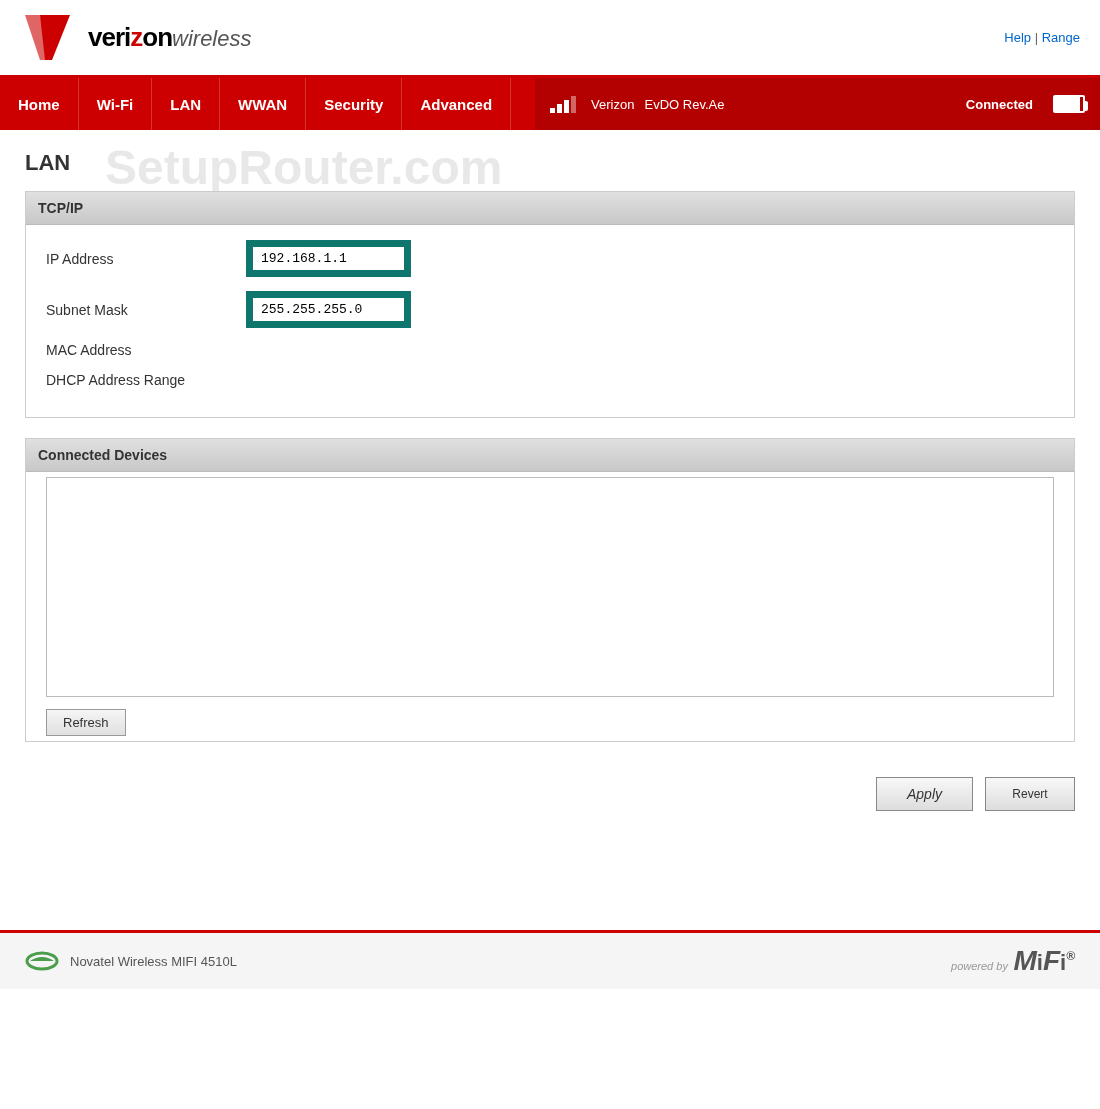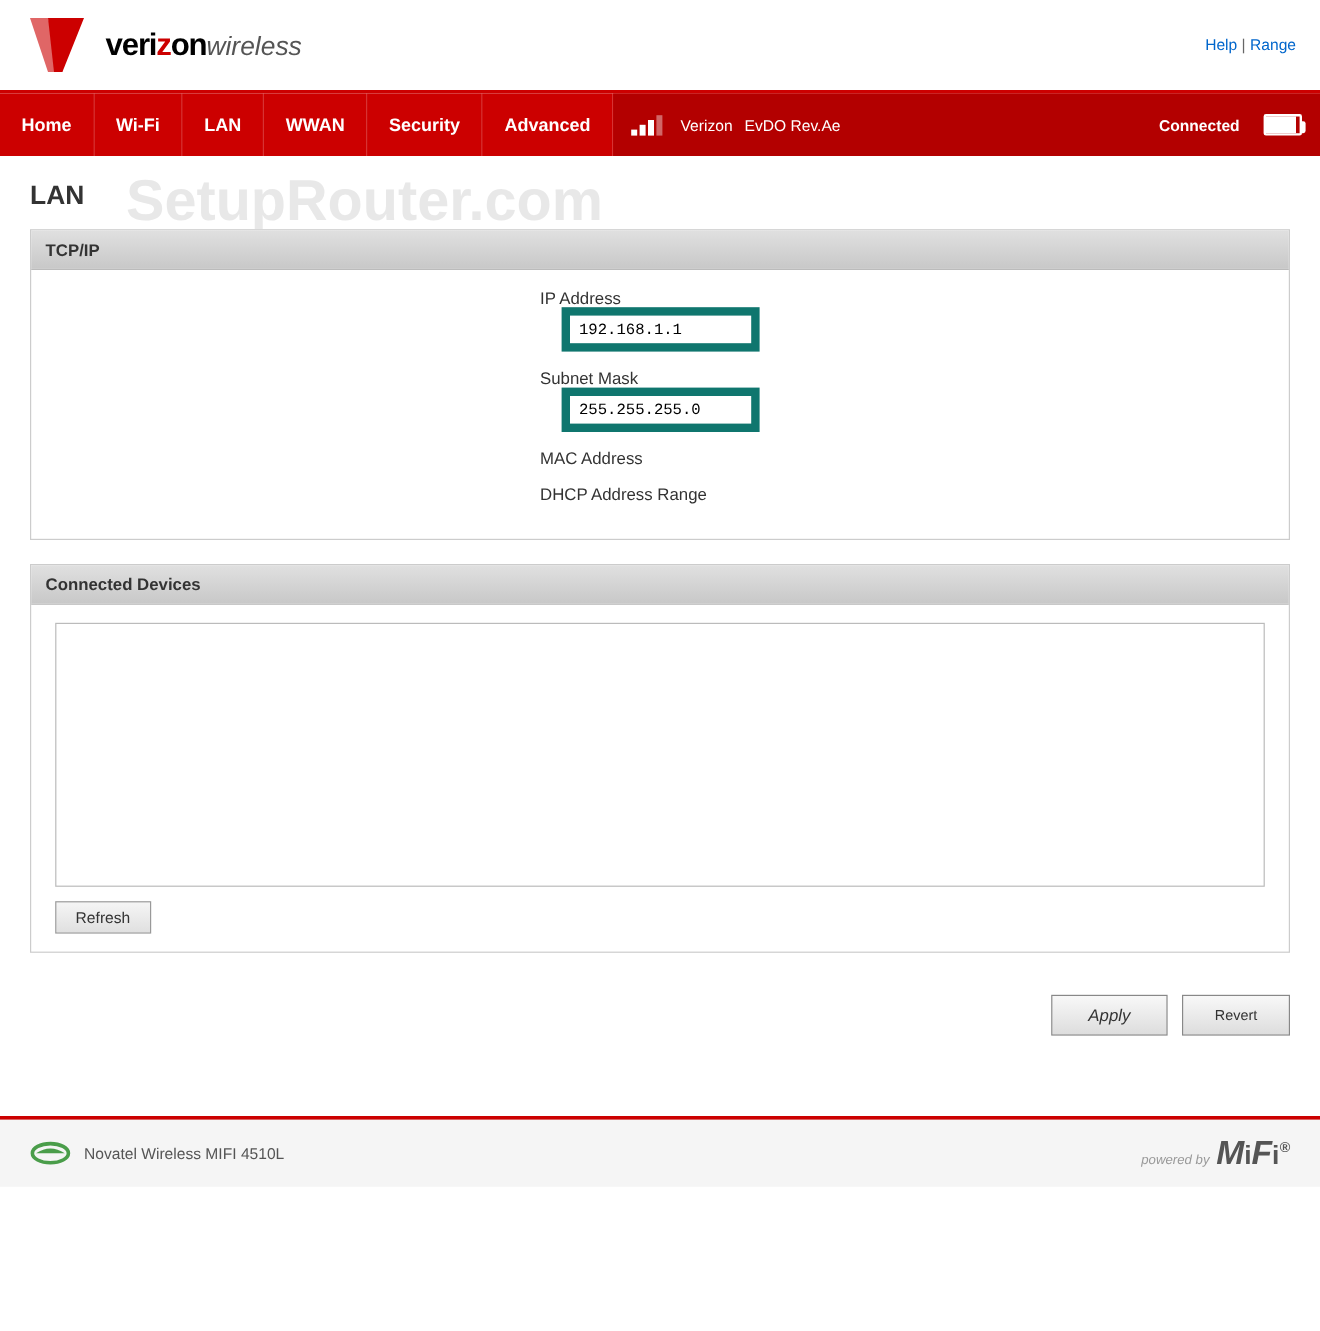--- a/index.html
+++ b/index.html
@@ -11,21 +11,21 @@
     .header-links a { color: #0066cc; text-decoration: none; }
 
     
     .vz-logo { display: flex; align-items: center; gap: 8px; }
     .vz-icon { width: 60px; height: 55px; }
 
     
     .navbar { background: #cc0000; display: flex; align-items: stretch; height: 52px; }
     .navbar-left { display: flex; align-items: stretch; }
     .nav-item { color: #fff; font-weight: bold; font-size: 15px; padding: 0 18px; display: flex; align-items: center; cursor: pointer; border-right: 1px solid rgba(255,255,255,0.2); }
-    .navbar-right { display: flex; align-items: center; background: #b30000; padding: 0 15px; gap: 10px; flex: 1; }
+    .navbar-right { display: flex; align-items: center; background: #b30000; padding: 0 15px; gap: 10px; flex: 1; margin-left: 24px; }
     .signal-bars { display: flex; align-items: flex-end; gap: 2px; margin-right: 5px; }
     .bar { background: #fff; width: 5px; }
     .bar1 { height: 5px; }
     .bar2 { height: 9px; }
     .bar3 { height: 13px; }
     .bar4 { height: 17px; opacity: 0.4; }
     .nav-status { color: #fff; font-size: 13px; }
     .nav-connected { color: #fff; font-size: 13px; font-weight: bold; margin-left: auto; }
     .battery-icon { width: 32px; height: 18px; border: 2px solid #fff; border-radius: 2px; position: relative; margin-left: 10px; }
     .battery-icon::after { content: ''; position: absolute; right: -5px; top: 4px; width: 3px; height: 10px; background: #fff; border-radius: 0 2px 2px 0; }
@@ -36,26 +36,26 @@
     .page-title { font-size: 22px; font-weight: bold; color: #333; margin-bottom: 15px; }
     .watermark { position: relative; }
     .watermark-text { position: absolute; top: -10px; left: 80px; font-size: 48px; color: rgba(180,180,180,0.3); font-weight: bold; pointer-events: none; z-index: 0; white-space: nowrap; }
 
     
     .section { border: 1px solid #ccc; margin-bottom: 20px; background: #fff; position: relative; z-index: 1; }
     .section-header { background: linear-gradient(to bottom, #e0e0e0, #c8c8c8); padding: 8px 12px; font-weight: bold; font-size: 14px; color: #333; border-bottom: 1px solid #bbb; }
 
     
     .tcpip-body { padding: 15px 20px; }
-    .field-row { display: flex; align-items: center; margin-bottom: 14px; flex-direction: column; }
+    .field-row { display: flex; align-items: center; margin-bottom: 14px; }
     .field-label { width: 200px; color: #333; font-size: 14px; }
     .field-input { border: 7px solid #0f766e; padding: 4px 8px; font-size: 13px; font-family: 'Courier New', monospace; width: 165px; background: #fff; }
 
     
-    .devices-body { padding: 15px 20px; }
+    .devices-body { padding: 5px 20px; }
     .devices-table-area { border: 1px solid #bbb; background: #fff; min-height: 220px; margin-bottom: 12px; }
     .refresh-btn { border: 1px solid #999; background: linear-gradient(to bottom, #f5f5f5, #e0e0e0); padding: 5px 16px; font-size: 13px; cursor: pointer; color: #333; }
 
     
     .bottom-buttons { display: flex; justify-content: flex-end; gap: 12px; padding: 15px 0; }
     .btn-apply { border: 1px solid #888; background: linear-gradient(to bottom, #f8f8f8, #ddd); padding: 8px 30px; font-size: 14px; cursor: pointer; color: #333; min-width: 90px; font-style: italic; }
     .btn-revert { border: 1px solid #888; background: linear-gradient(to bottom, #f8f8f8, #ddd); padding: 8px 18px; font-size: 12px; cursor: pointer; color: #333; min-width: 90px; }
 
     
     .footer { background: #f5f5f5; border-top: 3px solid #cc0000; padding: 12px 25px; display: flex; align-items: center; justify-content: space-between; }

